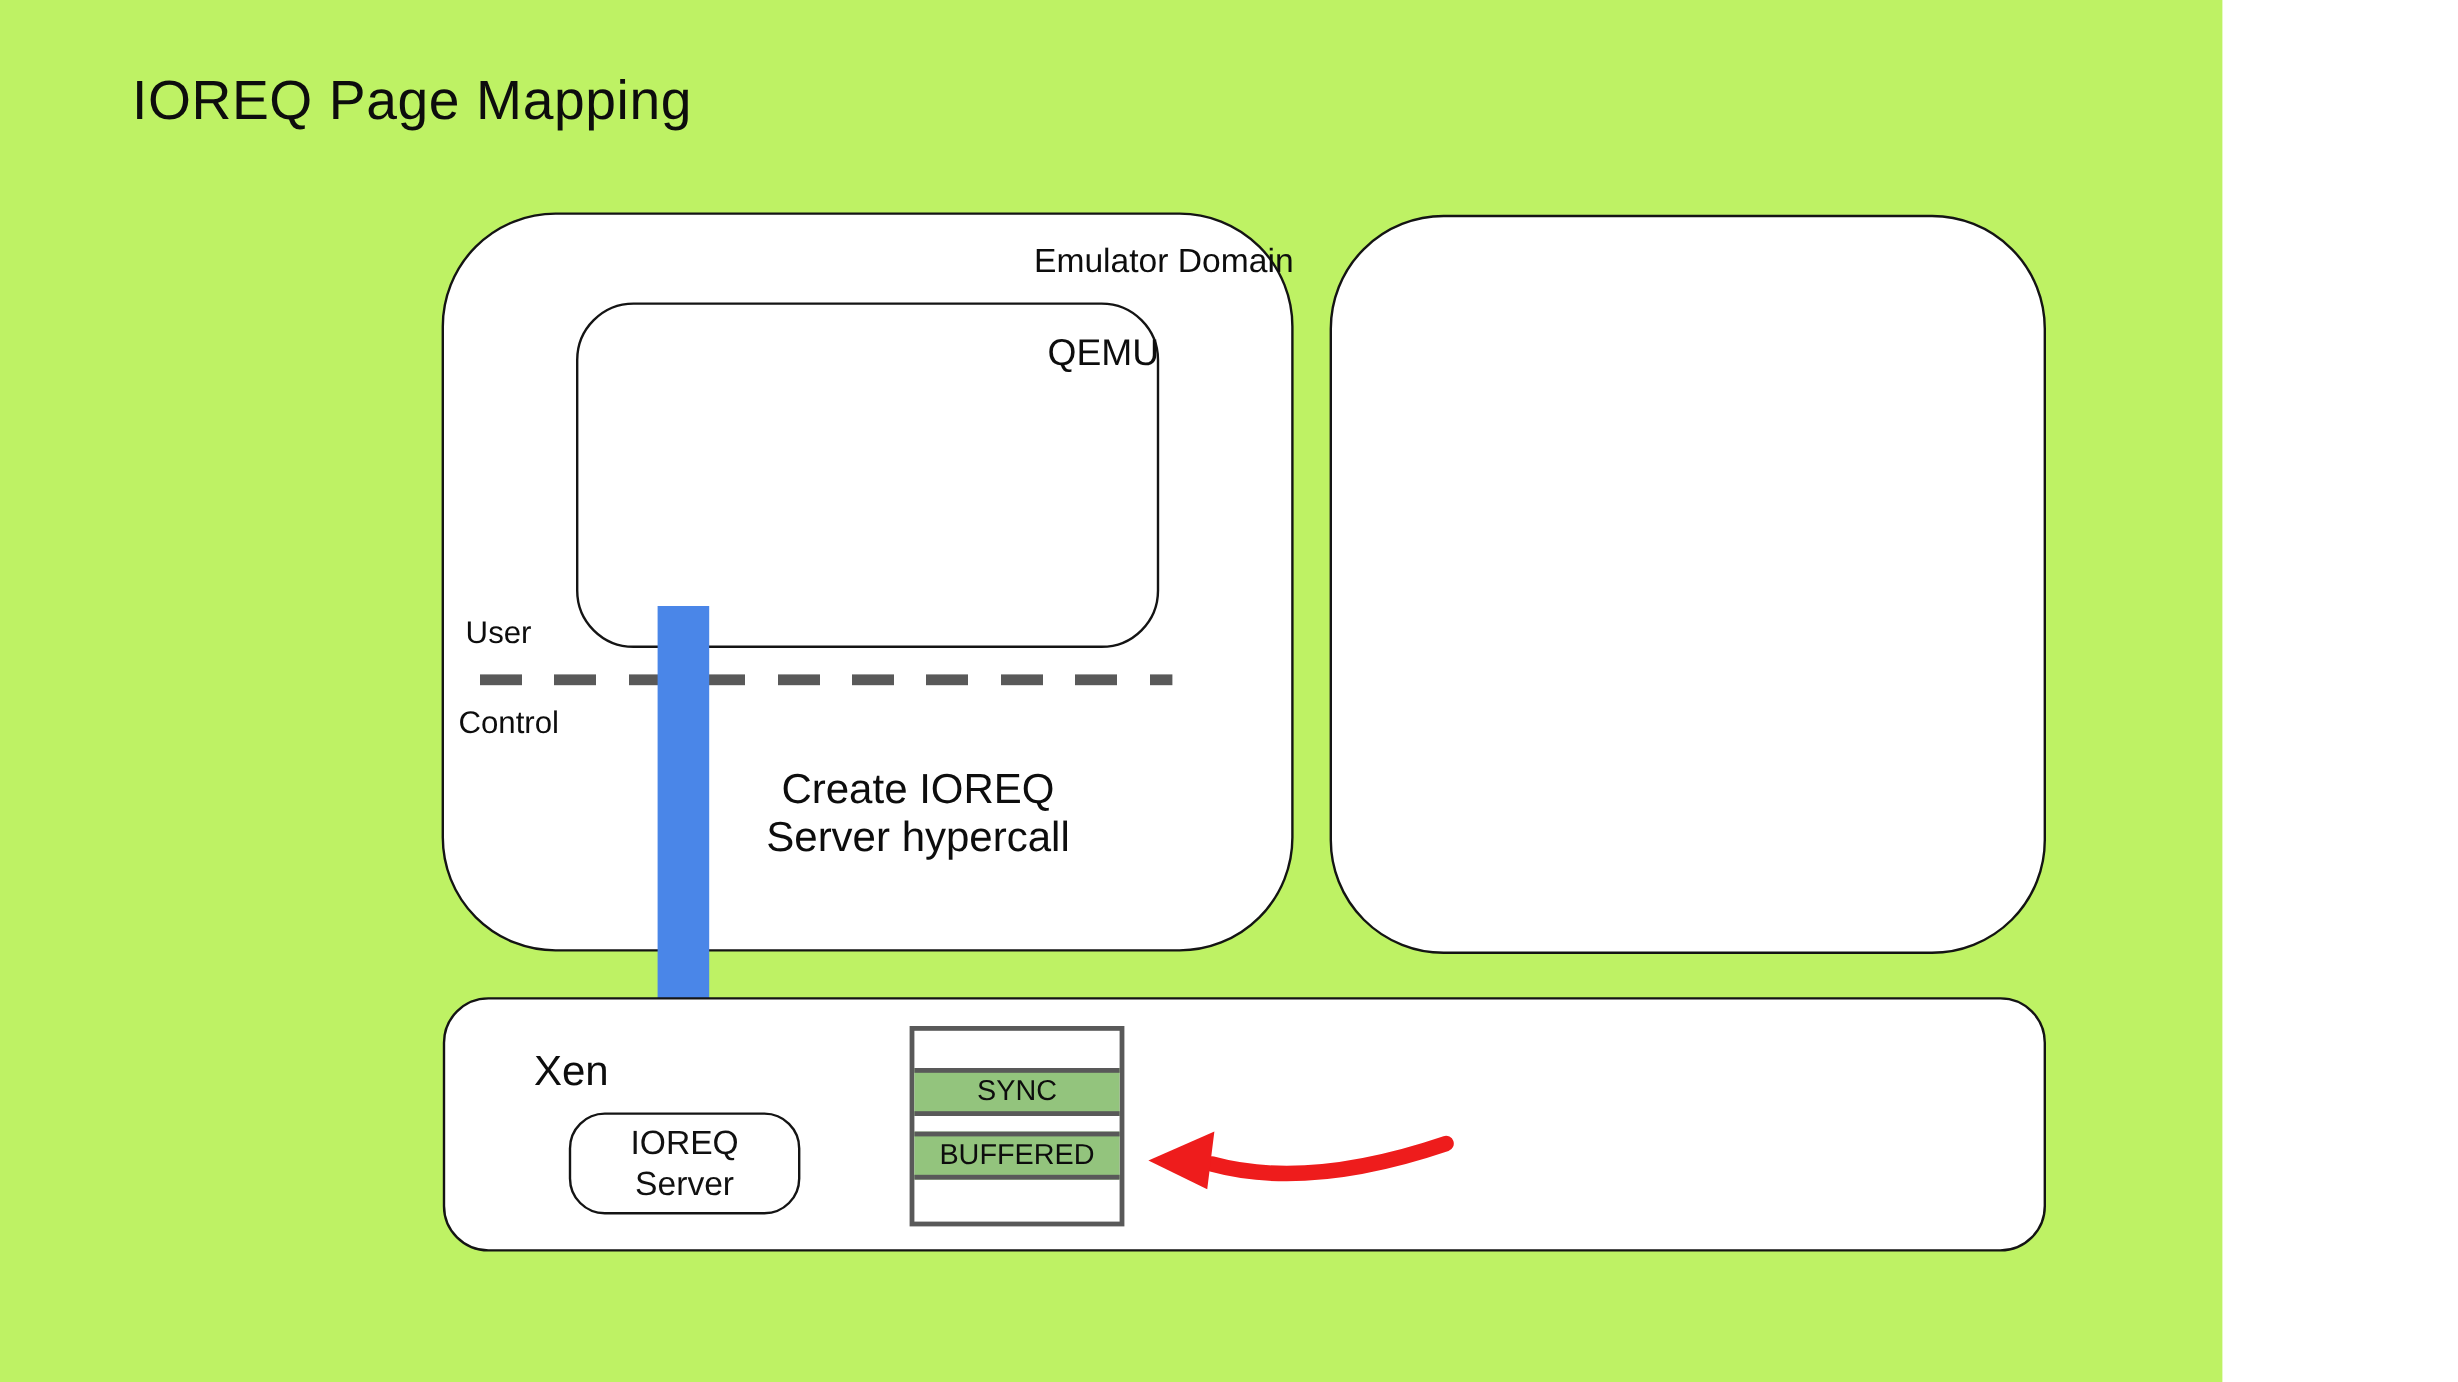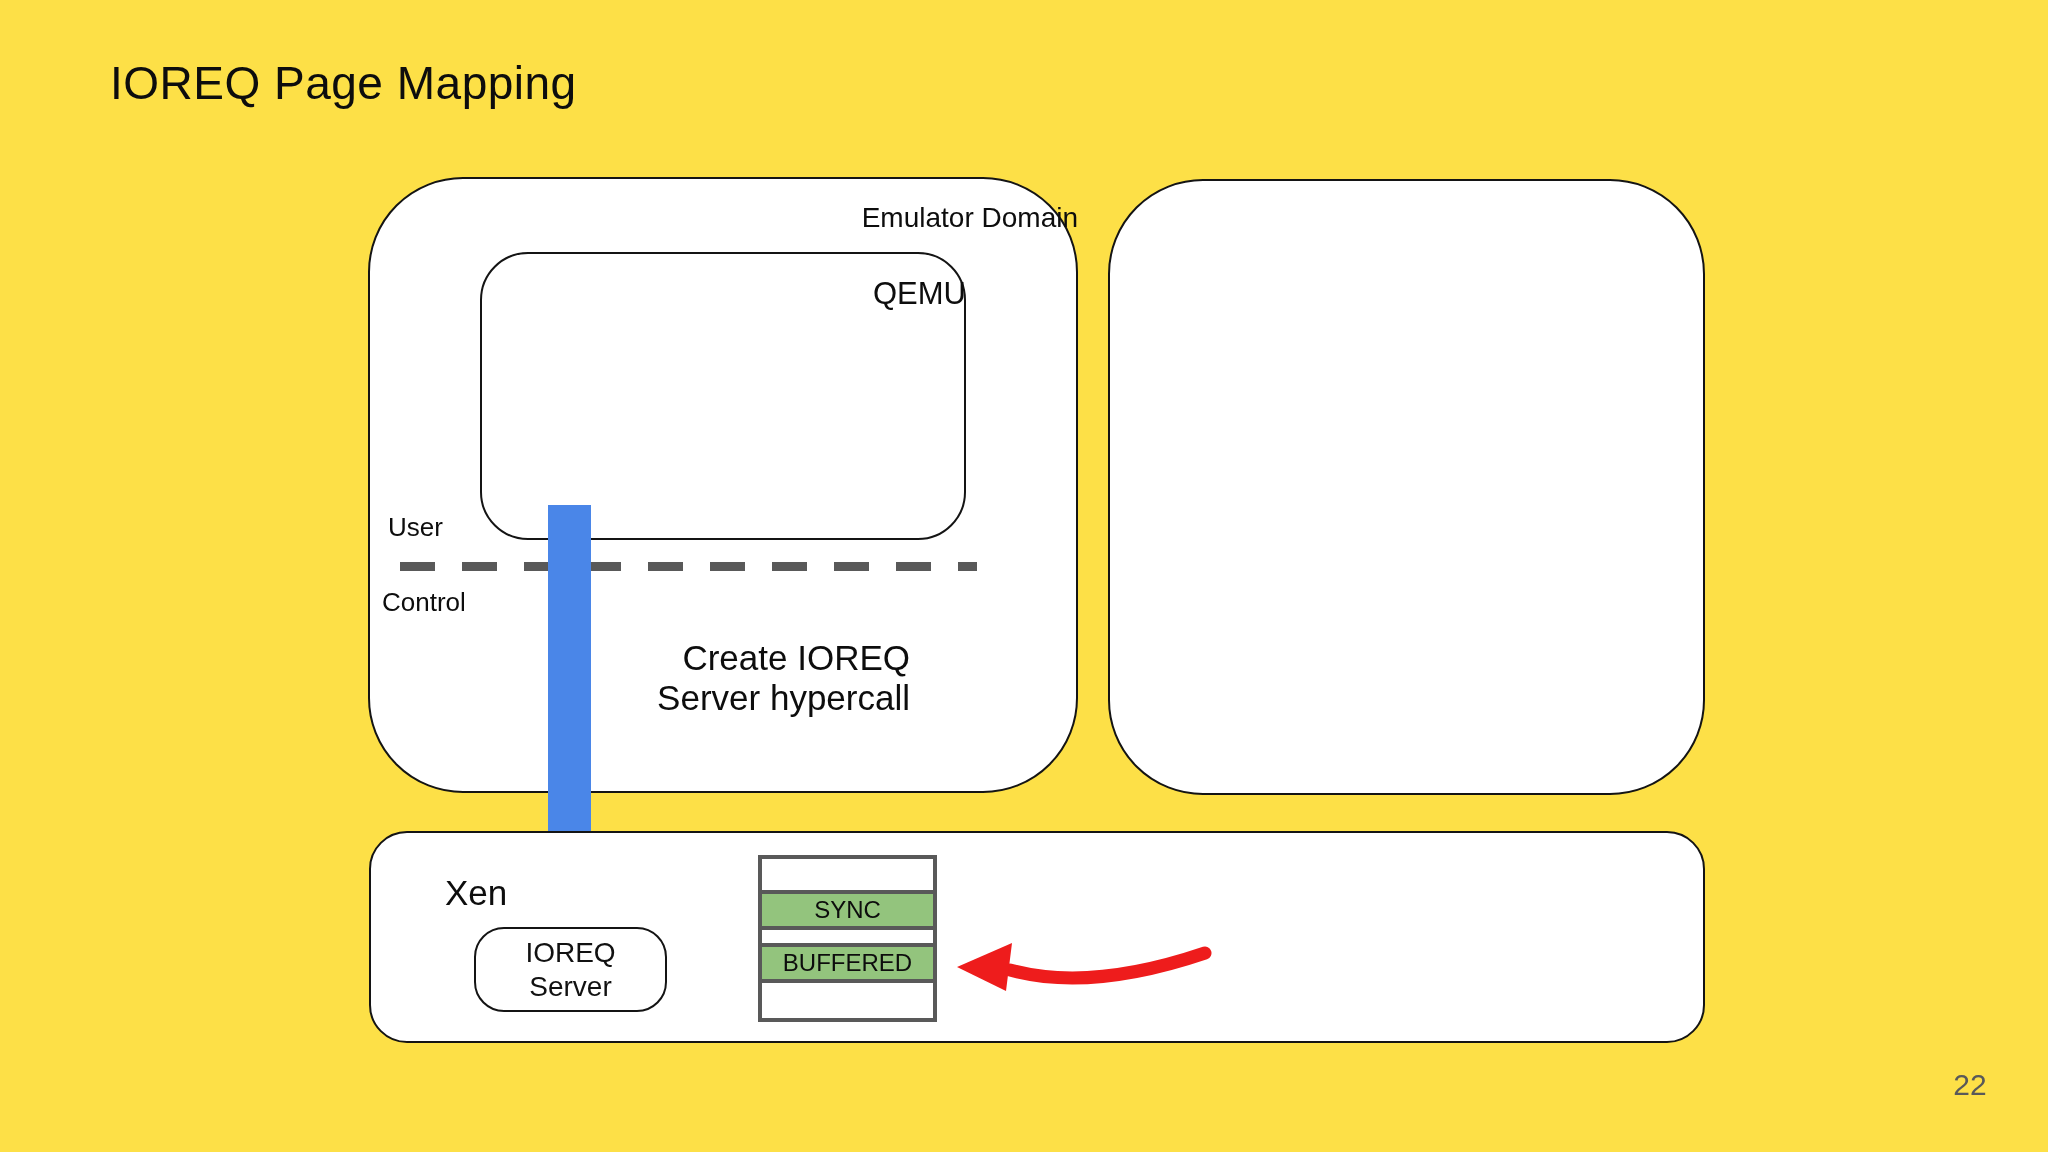--- a/index.html
+++ b/index.html
@@ -1,20 +1,20 @@
 <!DOCTYPE html>
 <html style="--arrow-blue: #4a86e8; --arrow-red: #ee1c1c; --cell-green: #93c47d; --border-gray: #595959;"><head>
 <meta charset="utf-8">
 <style>
   html, body { margin: 0; padding: 0; background: #ffffff; }
   .slide {
     position: relative;
-    width: 2048px;
+    width: 1852px;
     height: 1152px;
-    background: #fde047;
+    background: #bef264;
     overflow: hidden;
     font-family: "Liberation Sans", sans-serif;
     color: #111111;
   }
   .abs { position: absolute; }
 
   .slide-title {
     left: 110px; top: 56px;
     font-size: 46px;
     font-weight: 400;
@@ -55,22 +55,22 @@
     position: absolute;
     left: 400px; top: 562px;
     width: 577px; height: 9px;
     background: repeating-linear-gradient(to right,
       var(--border-gray, #595959) 0px, var(--border-gray, #595959) 35px,
       transparent 35px, transparent 62px);
   }
 
   .hypercall-caption {
     position: absolute;
-    left: 560px; top: 638px; width: 350px;
-    text-align: right;
+    left: 590px; top: 638px; width: 350px;
+    text-align: center;
     font-size: 35px; line-height: 40px;
     white-space: pre-line;
     color: #0d0d0d;
   }
 
   .annotation {
     position: absolute;
     left: 1247px; top: 880px; width: 330px;
     font-size: 34px; line-height: 41px;
     white-space: pre-line;

